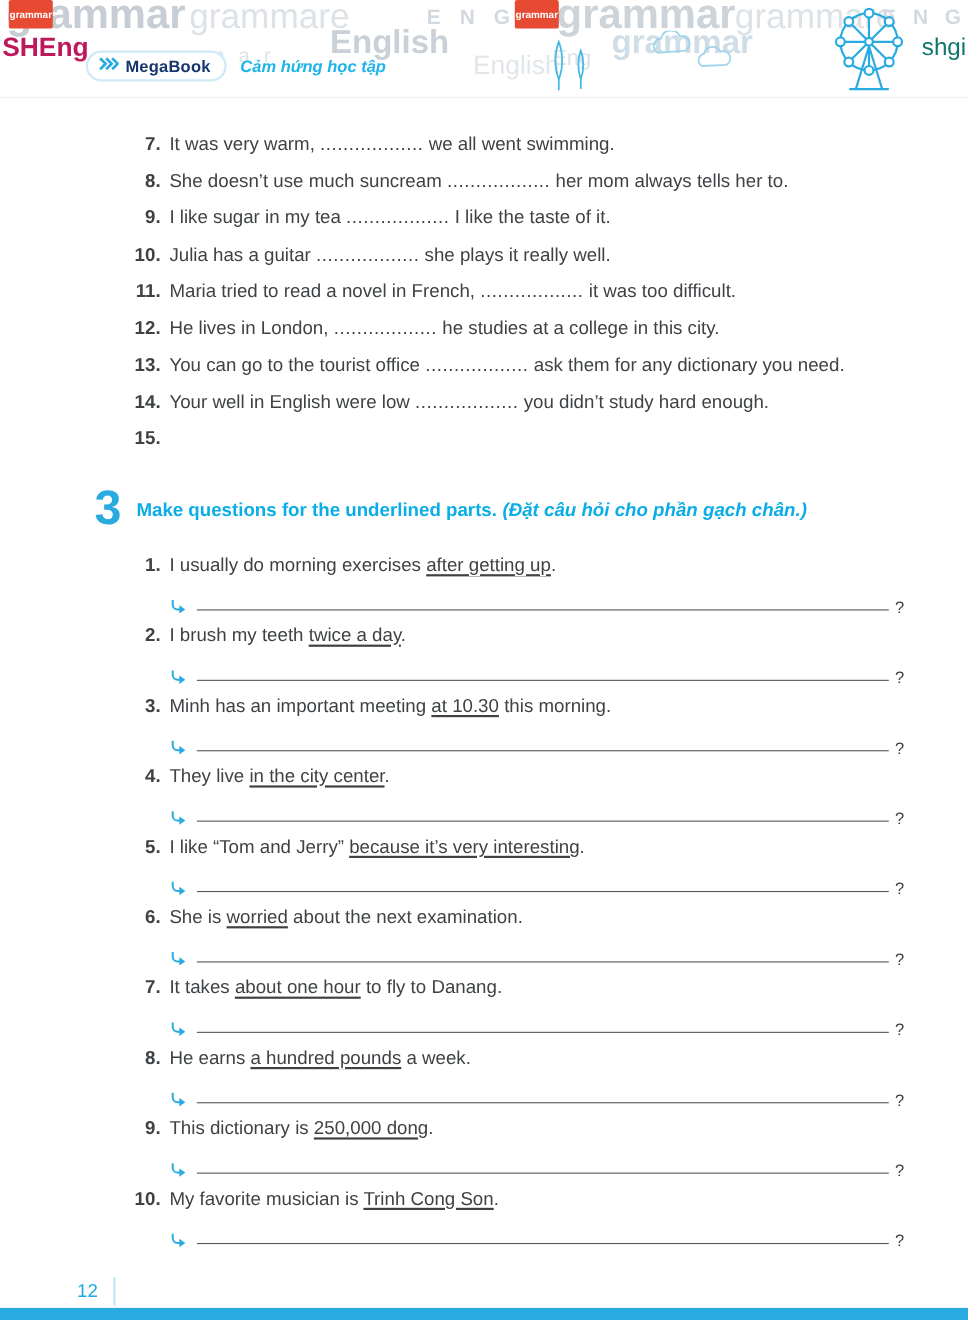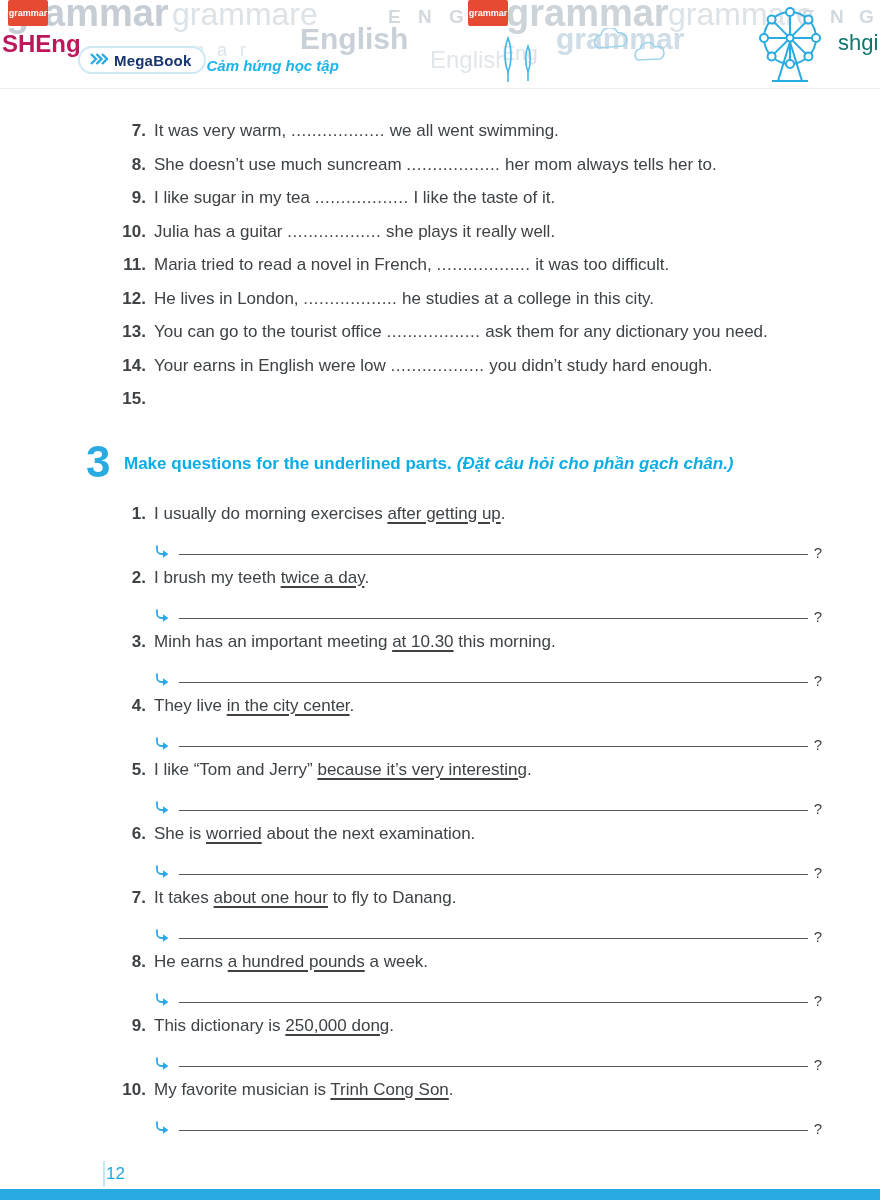--- a/index.html
+++ b/index.html
@@ -20,21 +20,21 @@
   .w7{left:506px;top:-8px;font-size:38px;color:#ccd3d9;}
   .w8{left:668px;top:-4px;font-size:32px;color:#dde2e6;font-weight:400;}
   .w9{left:802px;top:6px;font-size:19px;color:#d2d9df;letter-spacing:5px;font-weight:600;}
   .w10{left:502px;top:42px;font-size:20px;color:#dbe3ea;font-weight:400;}
   .w11{left:556px;top:22px;font-size:30px;color:#cfdde7;}
   .w12{left:838px;top:30px;font-size:22px;color:#0f766e;font-weight:400;}
   .badge{position:absolute;width:40px;height:26px;background:#e64a33;color:#fff;font-size:9px;font-weight:700;
     display:flex;align-items:center;justify-content:center;border-radius:2px;z-index:2;}
   .badge1{left:8px;top:0;}
   .badge2{left:468px;top:0;}
-  .logo{position:absolute;left:78px;top:46px;display:flex;align-items:flex-end;z-index:3;}
+  .logo{position:absolute;left:78px;top:46px;display:flex;align-items:center;gap:12px;z-index:3;}
   .pill{display:flex;align-items:center;gap:6px;border:2px solid #cfe9f5;border-radius:15px;padding:3px 13px 3px 9px;background:#fff;}
   .brand{font-size:15px;font-weight:800;color:#16356d;letter-spacing:0.2px;}
   .slogan{font-size:15px;font-style:italic;font-weight:700;color:#1db4ea;}
   .deco{position:absolute;z-index:1;}
   .deco-trees{left:498px;top:34px;}
   .deco-clouds{left:590px;top:28px;}
   .deco-wheel{left:748px;top:4px;}
   
   .main{position:absolute;top:88px;left:0;right:0;padding:26px 58px 0 120px;z-index:1;}
   .ex-item{display:flex;font-size:17px;line-height:33.5px;}
@@ -48,21 +48,21 @@
   .h-sub{font-style:italic;margin-left:5px;margin-top:12px;}
   
   .q-item{margin:0;}
   .q-line{display:flex;font-size:17px;line-height:32px;height:32px;}
   .u{text-decoration:underline;text-underline-offset:3px;text-decoration-thickness:1.5px;}
   .a-row{display:flex;align-items:flex-end;height:32px;padding-left:34px;}
   .arr{margin:0 10px 4px 0;flex:0 0 auto;}
   .rule{flex:1;border-bottom:1.6px solid #53575a;margin-bottom:7px;height:20px;}
   .qm{font-size:15px;margin:0 0 2px 6px;color:#3e4245;line-height:1;}
   
-  .page-num{position:absolute;left:70px;bottom:16px;color:#1fa9e0;font-size:17px;font-weight:500;z-index:2;margin-left:36px;}
+  .page-num{position:absolute;left:70px;bottom:16px;color:#1fa9e0;font-size:17px;font-weight:500;z-index:2;}
   .page-div{position:absolute;left:103px;bottom:13px;width:2px;height:26px;background:#c4e7f6;z-index:2;}
   .bottom-bar{position:absolute;left:0;bottom:0;width:880px;height:11px;background:#29abe2;z-index:2;}
 </style>
 </head>
 <body>
 
 <div class="header">
   <span class="wm w0">grammar</span>
   <span class="wm w1">grammare</span>
   <span class="wm w2">E N G L</span>
@@ -154,21 +154,21 @@
     <div class="ex-item">
       <span class="num">12.</span>
       <span class="txt"><span>He lives in London, </span><span class="dots">..................</span><span> he studies at a college in this city.</span></span>
     </div>
     <div class="ex-item">
       <span class="num">13.</span>
       <span class="txt"><span>You can go to the tourist office </span><span class="dots">..................</span><span> ask them for any dictionary you need.</span></span>
     </div>
     <div class="ex-item">
       <span class="num">14.</span>
-      <span class="txt"><span>Your earns in English were low </span><span class="dots">..................</span><span> you didn’t study hard enough.</span></span>
+      <span class="txt"><span>Your well in English were low </span><span class="dots">..................</span><span> you didn’t study hard enough.</span></span>
     </div>
     <div class="ex-item">
       <span class="num">15.</span>
     </div>
   </div>
 
   <div class="heading">
     <span class="big-num">3</span>
     <span class="h-text"><span>Make questions for the underlined parts.</span><span class="h-sub">(Đặt câu hỏi cho phần gạch chân.)</span></span>
   </div>

